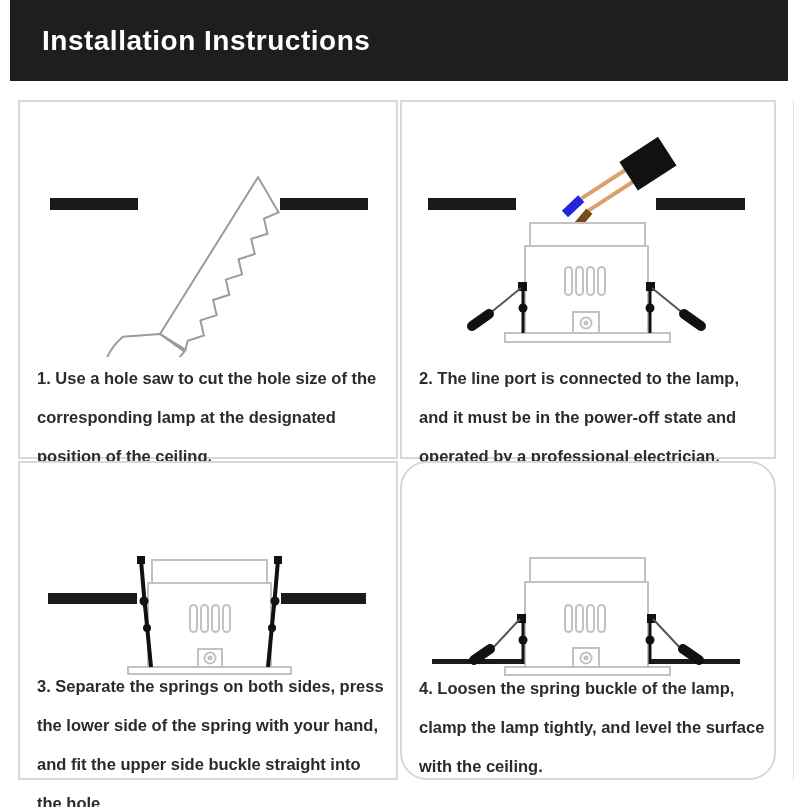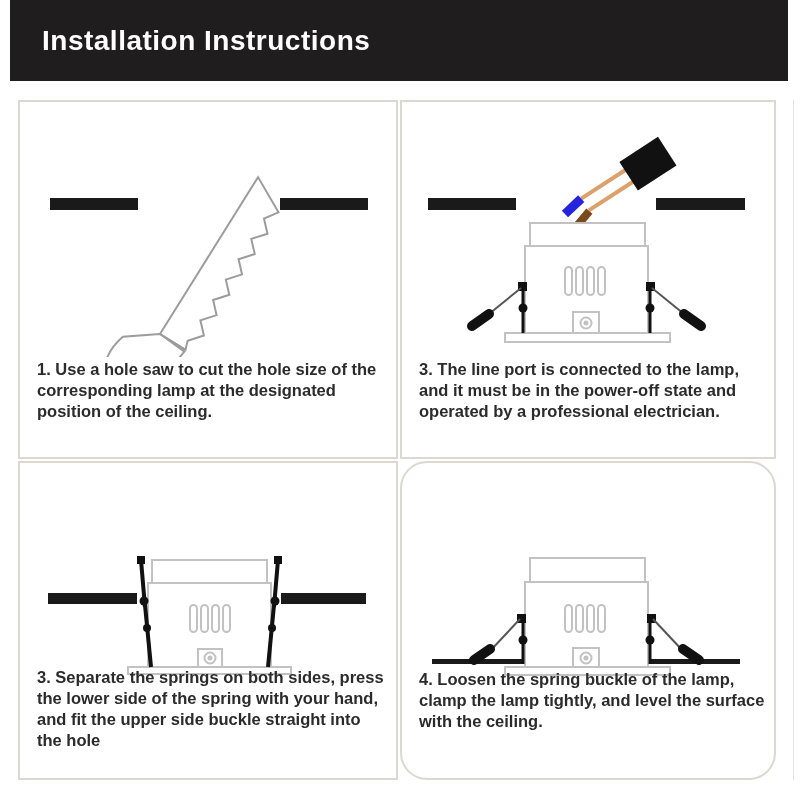--- a/index.html
+++ b/index.html
@@ -9,21 +9,21 @@
           background:#201d1e;display:flex;align-items:center;}
   .header-title{color:#ffffff;font-size:28px;font-weight:700;padding-left:32px;
                 letter-spacing:0.5px;}
   .panel{position:absolute;background:#ffffff;border:2px solid #dbd8d2;box-sizing:border-box;}
   .panel-tl{left:18px;top:100px;width:380px;height:359px;}
   .panel-tr{left:400px;top:100px;width:376px;height:359px;}
   .panel-bl{left:18px;top:461px;width:380px;height:319px;}
   .panel-br{left:400px;top:461px;width:376px;height:319px;border-radius:27px;}
   .illus{position:absolute;left:0;top:0;}
   .step-text{position:absolute;left:17px;width:352px;color:#2b2b2b;
-             font-size:16.5px;font-weight:700;line-height:21px;}
+             font-size:16.5px;font-weight:700;line-height:39px;}
   .txt-1{top:257px;}
   .txt-2{top:257px;}
   .txt-3{top:204px;}
   .txt-4{top:206px;}
   .edge-line{position:absolute;left:793px;top:100px;width:1px;height:680px;background:#e6e4df;}
 </style>
 </head>
 <body>
 
 <div class="page">
@@ -84,21 +84,21 @@
         <line x1="87" y1="212" x2="70" y2="224" stroke="#111111" stroke-width="10" stroke-linecap="round"></line>
       </g>
       <g>
         <line x1="248" y1="186" x2="248" y2="231" stroke="#111111" stroke-width="3"></line>
         <rect x="244" y="180" width="9" height="9" fill="#111111"></rect>
         <circle cx="248" cy="206" r="4.5" fill="#111111"></circle>
         <line x1="250" y1="186" x2="282" y2="212" stroke="#555555" stroke-width="2"></line>
         <line x1="282" y1="212" x2="299" y2="224" stroke="#111111" stroke-width="10" stroke-linecap="round"></line>
       </g>
     </svg>
-    <div class="step-text txt-2">3. The line port is connected to the lamp, and it must be in the power-off state and operated by a professional electrician.</div>
+    <div class="step-text txt-2">2. The line port is connected to the lamp, and it must be in the power-off state and operated by a professional electrician.</div>
   </div>
 
   <div class="panel panel-bl">
     <svg class="illus" width="376" height="212" viewBox="0 0 376 212">
       <g>
         <rect x="28" y="130" width="89" height="11" fill="#1a1a1a"></rect>
         <rect x="261" y="130" width="85" height="11" fill="#1a1a1a"></rect>
       </g>
       <g fill="#ffffff" stroke="#c2c2c2" stroke-width="2">
         <rect x="132" y="97" width="115" height="23"></rect>

